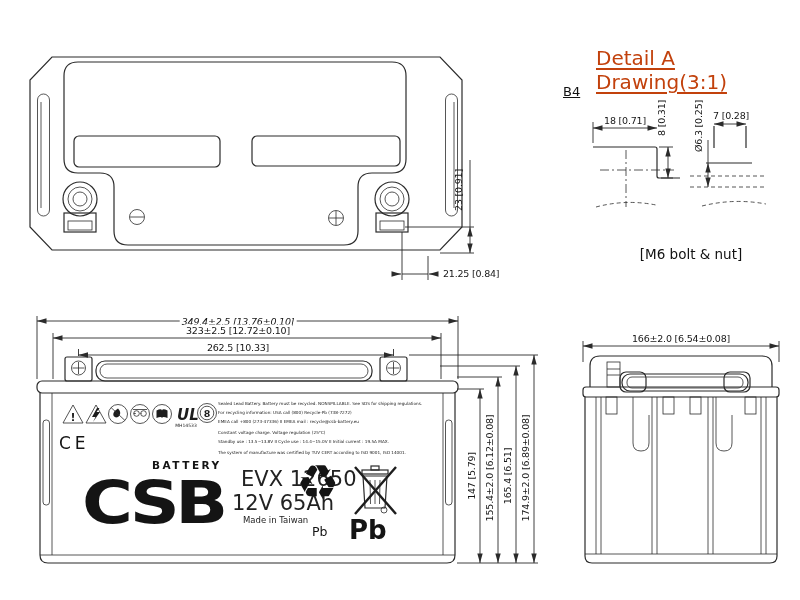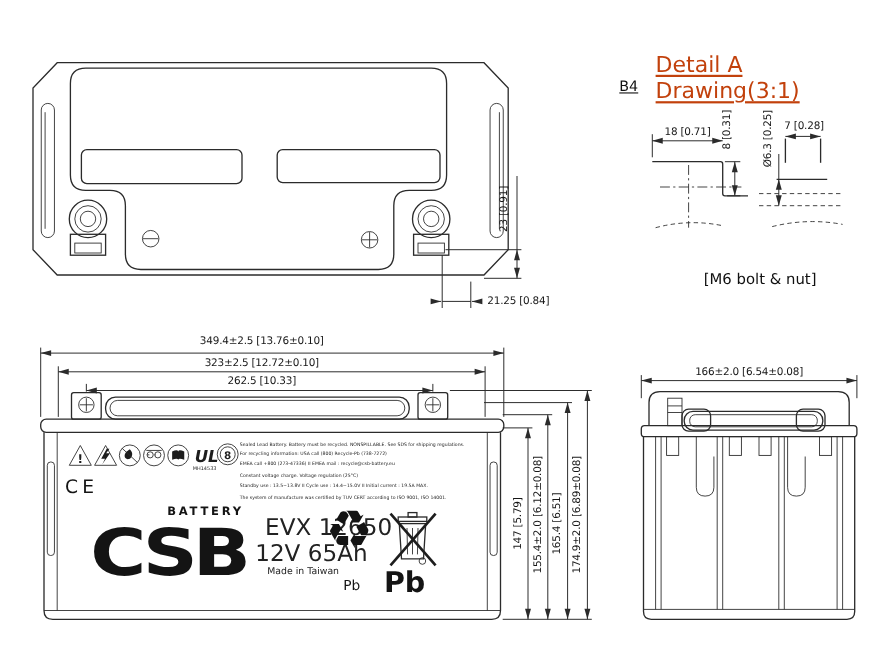--- a/index.html
+++ b/index.html
@@ -249,31 +249,31 @@
       <path class="thin" d="M716,397 V443 Q716,451 724,451 Q732,451 732,443 V415"></path>
 
       <rect class="thin" x="606" y="397" width="11" height="17"></rect>
       <rect class="thin" x="663" y="397" width="11" height="17"></rect>
       <rect class="thin" x="690" y="397" width="11" height="17"></rect>
       <rect class="thin" x="745" y="397" width="11" height="17"></rect>
     </g>
   </svg>
 
   <div class="title" style="left:596px; top:46px;">Detail A Drawing(3:1)</div>
-  <div class="ref" style="left:563px; top:72px;">B4</div>
+  <div class="ref" style="left:563px; top:84px;">B4</div>
   <div class="ct" style="left:625px; top:120px; background:transparent;">18 [0.71]</div>
   <div class="vt" style="left:661px; top:118px;">8 [0.31]</div>
   <div class="vt" style="left:698px; top:126px;">Ø6.3 [0.25]</div>
   <div class="ct" style="left:731px; top:115px; background:transparent;text-align:center;">7 [0.28]</div>
   <div class="cap" style="left:667px; top:254px;">[M6 bolt &amp; nut]</div>
 
   <div class="vt" style="left:458px; top:190px;">23 [0.91]</div>
   <div class="t" style="left:443px; top:268px;">21.25 [0.84]</div>
 
-  <div class="ct" style="left:238px; top:310px;">349.4±2.5 [13.76±0.10]</div>
+  <div class="ct" style="left:238px; top:321px;font-style:italic;">349.4±2.5 [13.76±0.10]</div>
   <div class="ct" style="left:238px; top:330px;">323±2.5 [12.72±0.10]</div>
   <div class="ct" style="left:238px; top:347px;">262.5 [10.33]</div>
   <div class="vt" style="left:471px; top:476px;">147 [5.79]</div>
   <div class="vt" style="left:489px; top:468px;">155.4±2.0 [6.12±0.08]</div>
   <div class="vt" style="left:507px; top:476px;">165.4 [6.51]</div>
   <div class="vt" style="left:525px; top:468px;">174.9±2.0 [6.89±0.08]</div>
 
   <div class="ct" style="left:681px; top:338px;">166±2.0 [6.54±0.08]</div>
 
   <div class="ce">CE</div>

